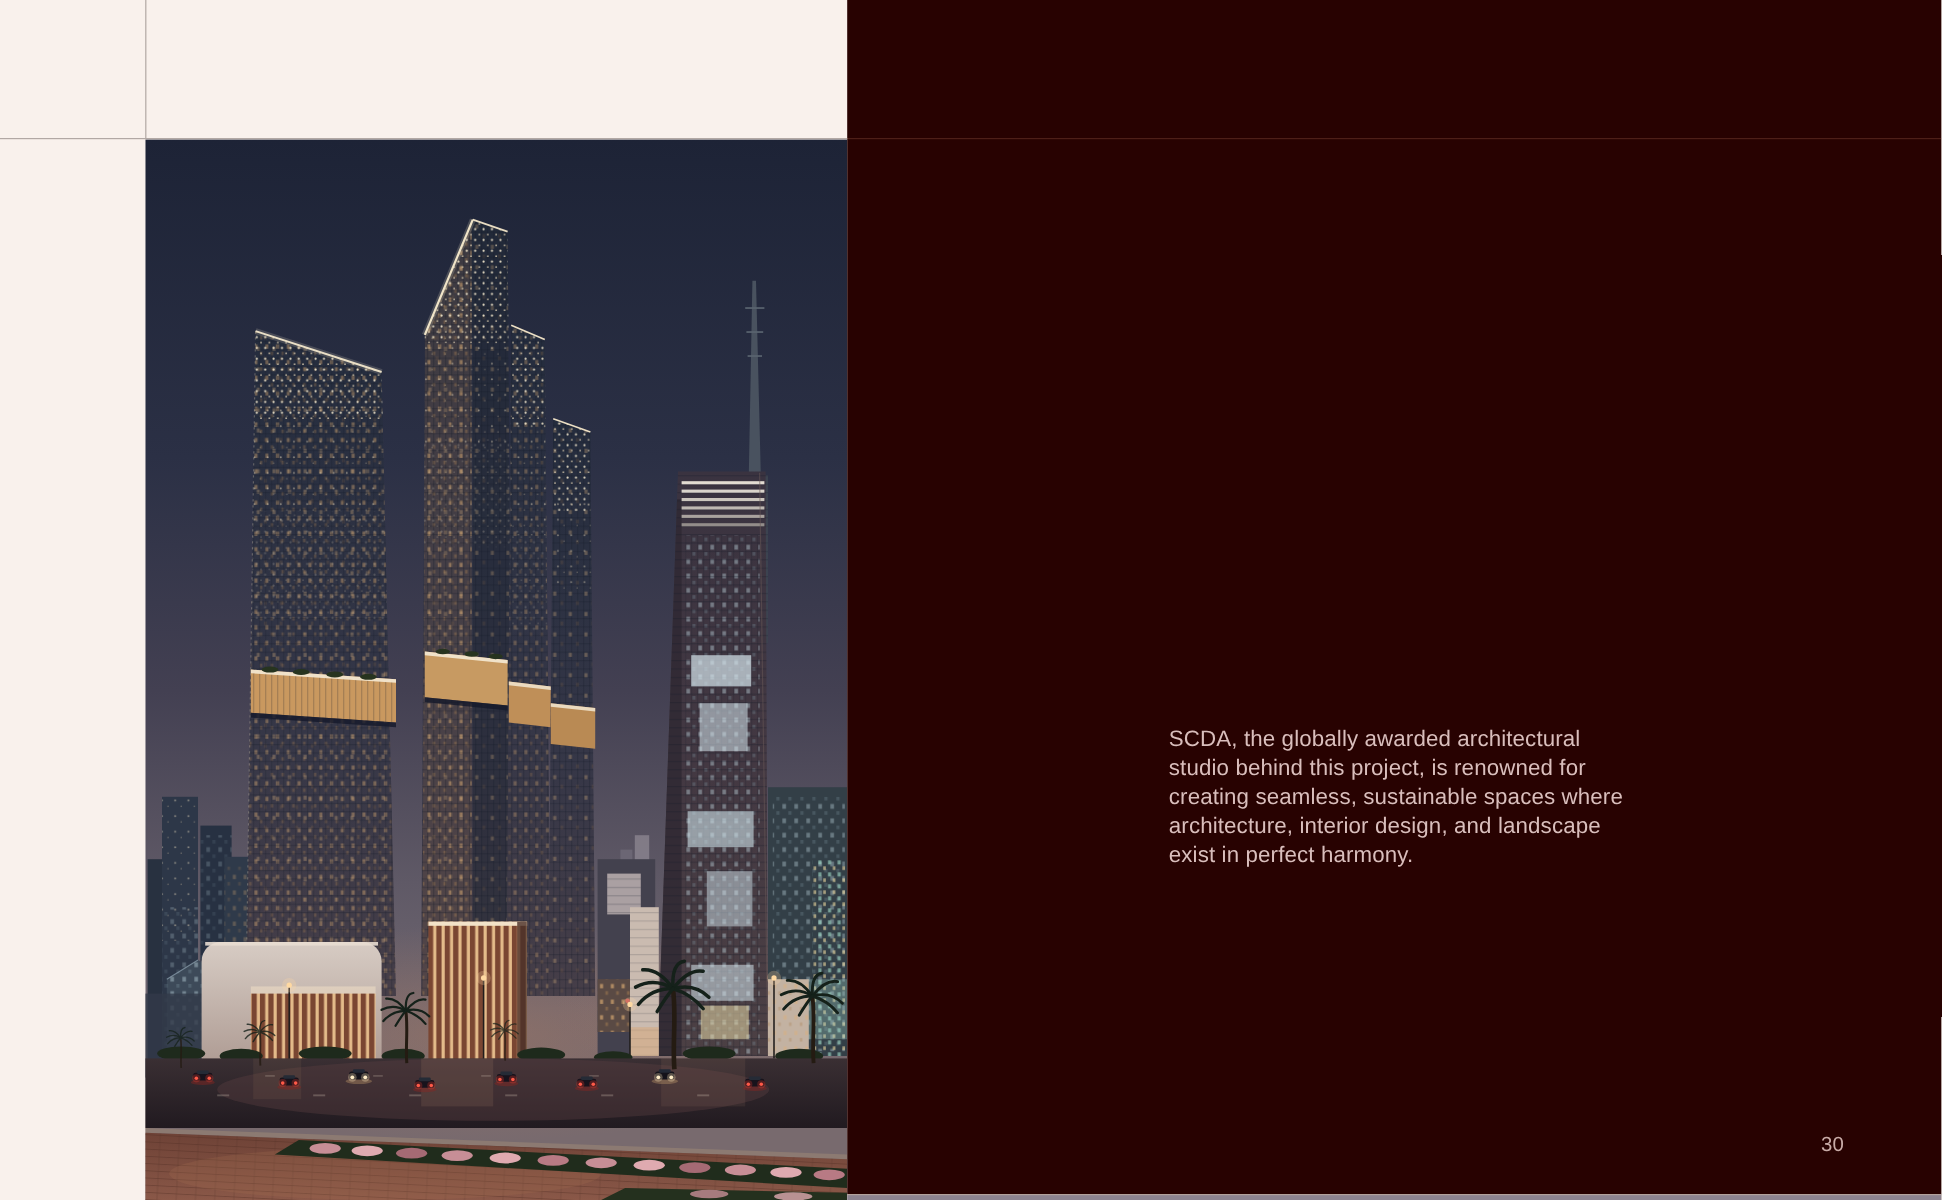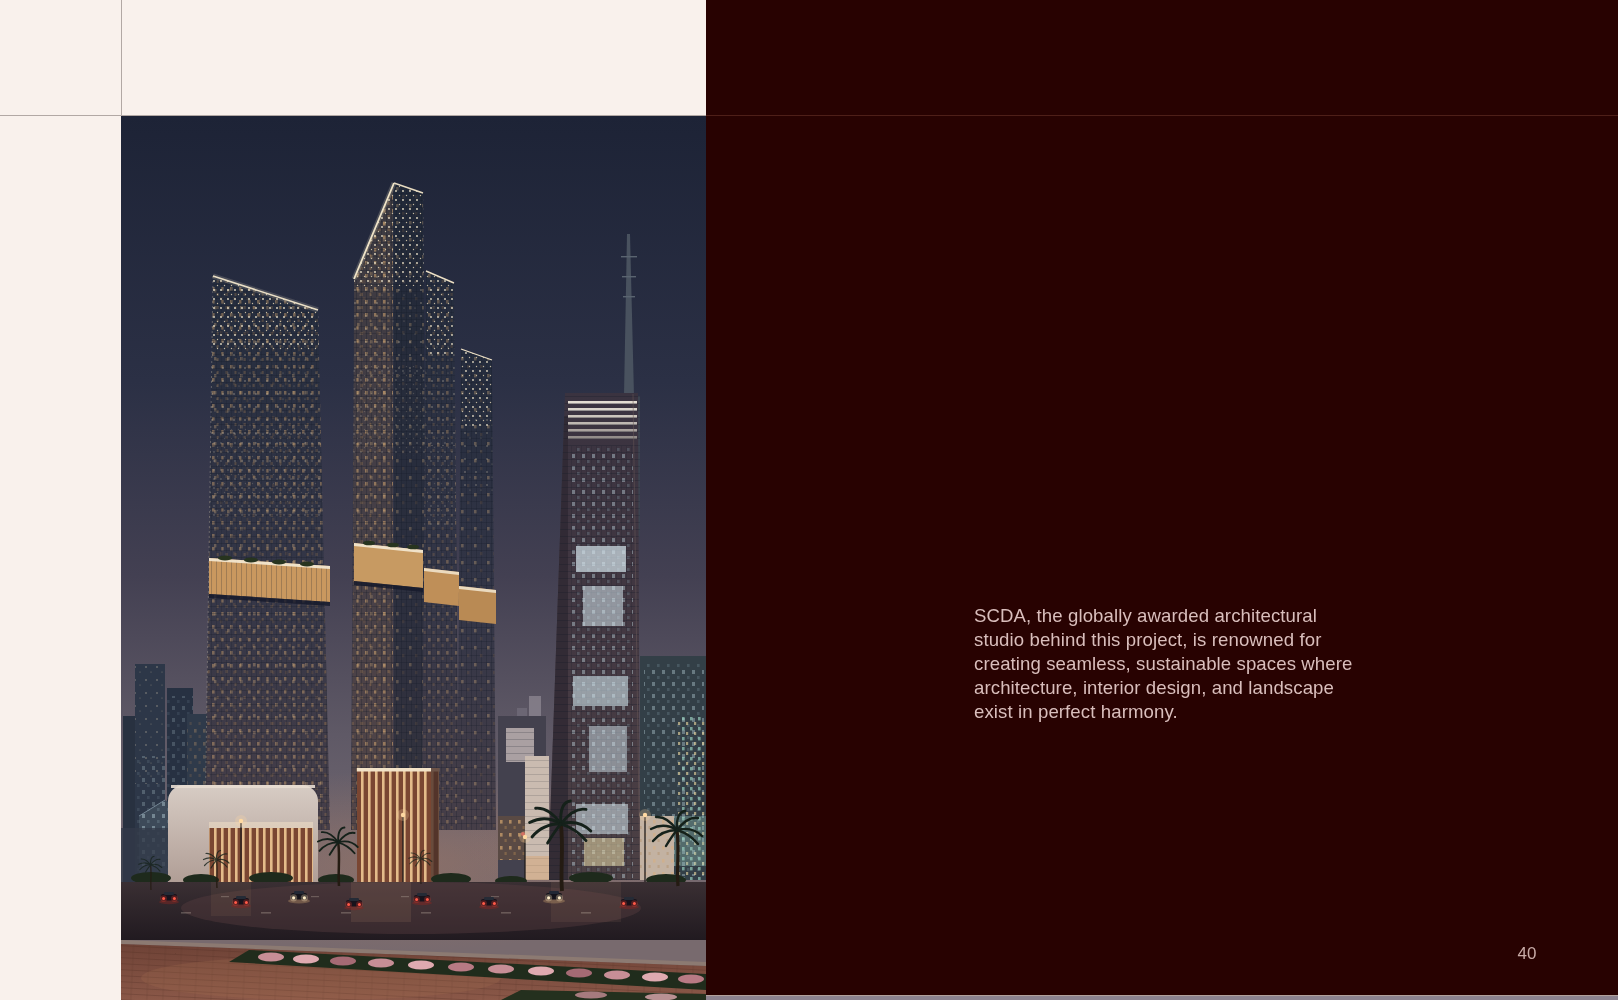--- a/index.html
+++ b/index.html
@@ -413,16 +413,16 @@
   <div class="grid-hline-right"></div>
 
   <div class="text-block">
     <p>SCDA, the globally awarded architectural
 studio behind this project, is renowned for
 creating seamless, sustainable spaces where
 architecture, interior design, and landscape
 exist in perfect harmony.</p>
   </div>
 
-  <div class="page-number">40</div>
+  <div class="page-number">30</div>
 
   <div class="bottom-strip"></div>
 </div>
 
 </body></html>

